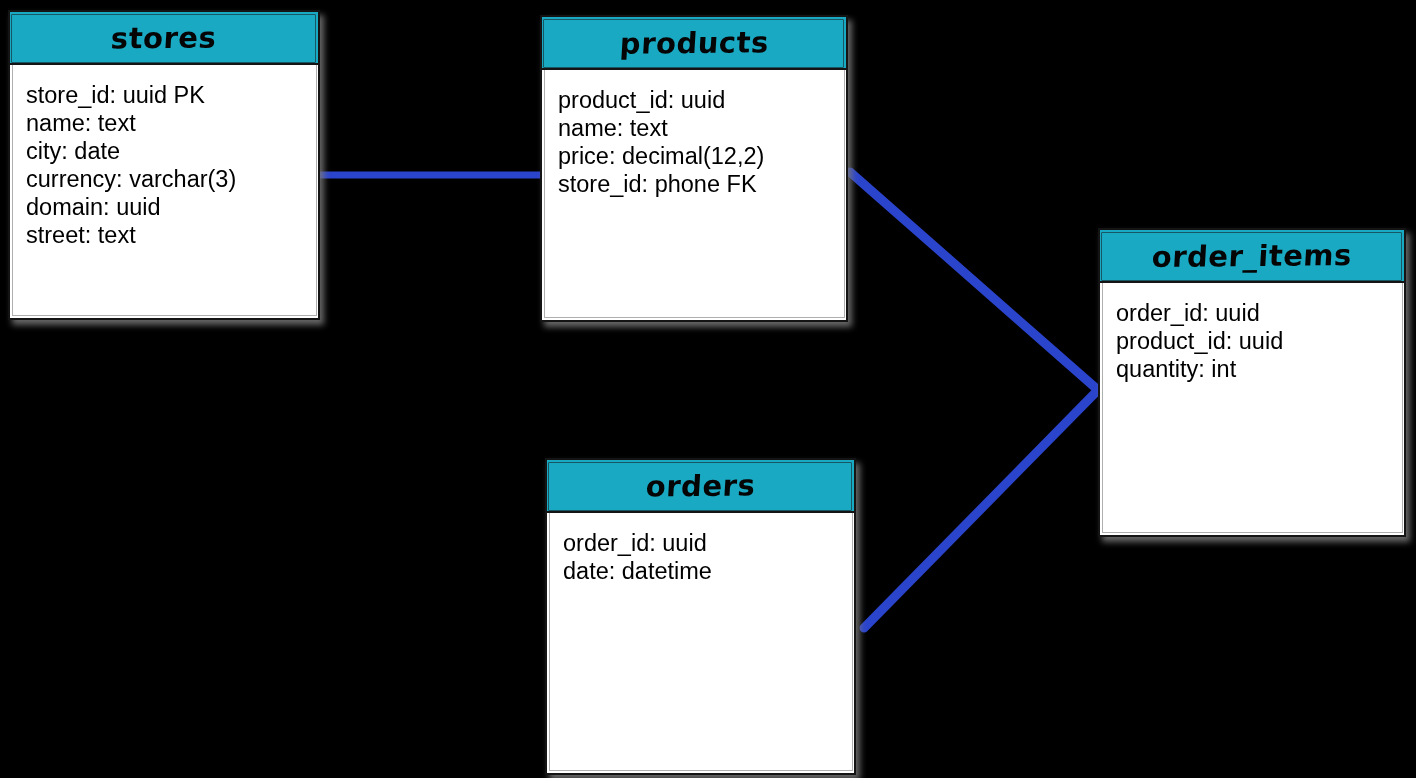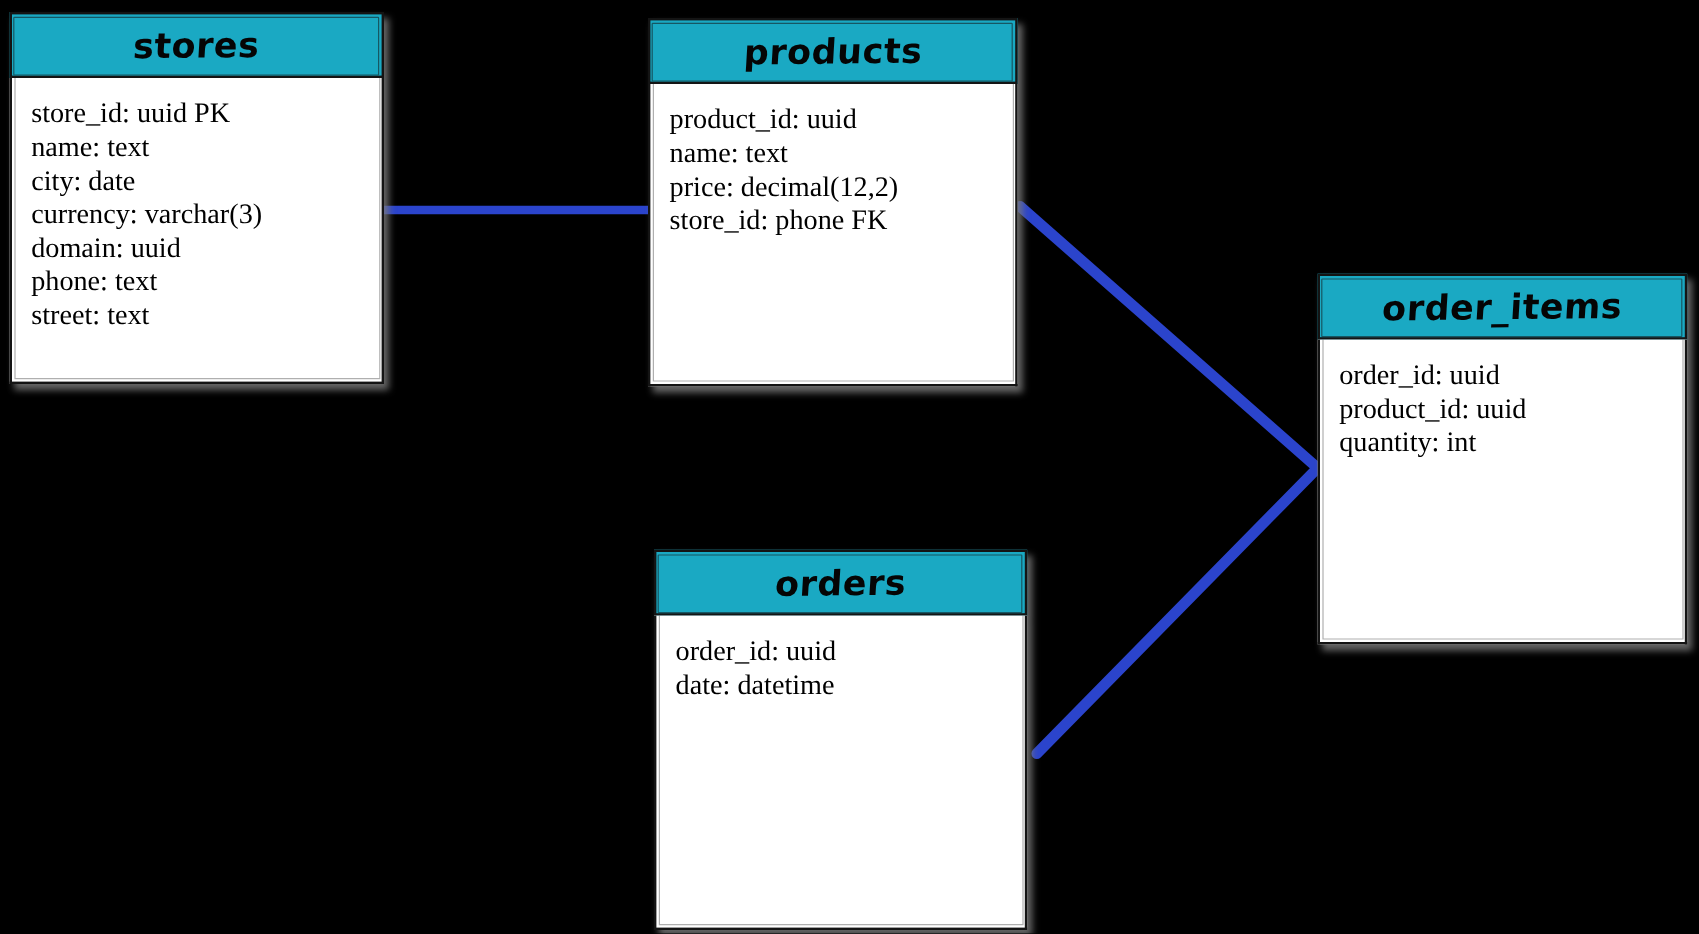--- a/index.html
+++ b/index.html
@@ -78,21 +78,21 @@
   }
   .entity-body::after {
     content: "";
     position: absolute;
     left: 2px; top: 0px; right: 1px; bottom: 2px;
     border: 1px solid rgba(25,25,25,0.35);
     border-top: none;
     pointer-events: none;
   }
   .field {
-    font-family: Liberation Serif, serif;
+    font-family: Liberation Sans, sans-serif;
     font-size: 23.5px;
     line-height: 28px;
     color: #000000;
     white-space: pre;
   }
 
   
   #entity-stores        { left: 8px;    top: 10px;  width: 312px; }
   #entity-stores .entity-header { height: 55px; }
   #entity-stores .entity-body   { height: 255px; }
@@ -123,21 +123,20 @@
   <div class="entity" id="entity-stores">
     <div class="entity-header" style="background: rgb(26, 169, 195); border-color: rgb(20, 20, 20);">
       <span class="entity-title">stores</span>
     </div>
     <div class="entity-body" style="background: rgb(255, 255, 255); border-color: rgb(20, 20, 20);">
       <div class="field">store_id: uuid PK</div>
       <div class="field">name: text</div>
       <div class="field">city: date</div>
       <div class="field">currency: varchar(3)</div>
       <div class="field">domain: uuid</div>
-      <div class="field">phone: text</div>
       <div class="field">street: text</div>
     </div>
   </div>
 
   <div class="entity" id="entity-products">
     <div class="entity-header" style="background: rgb(26, 169, 195); border-color: rgb(20, 20, 20);">
       <span class="entity-title">products</span>
     </div>
     <div class="entity-body" style="background: rgb(255, 255, 255); border-color: rgb(20, 20, 20);">
       <div class="field">product_id: uuid</div>

